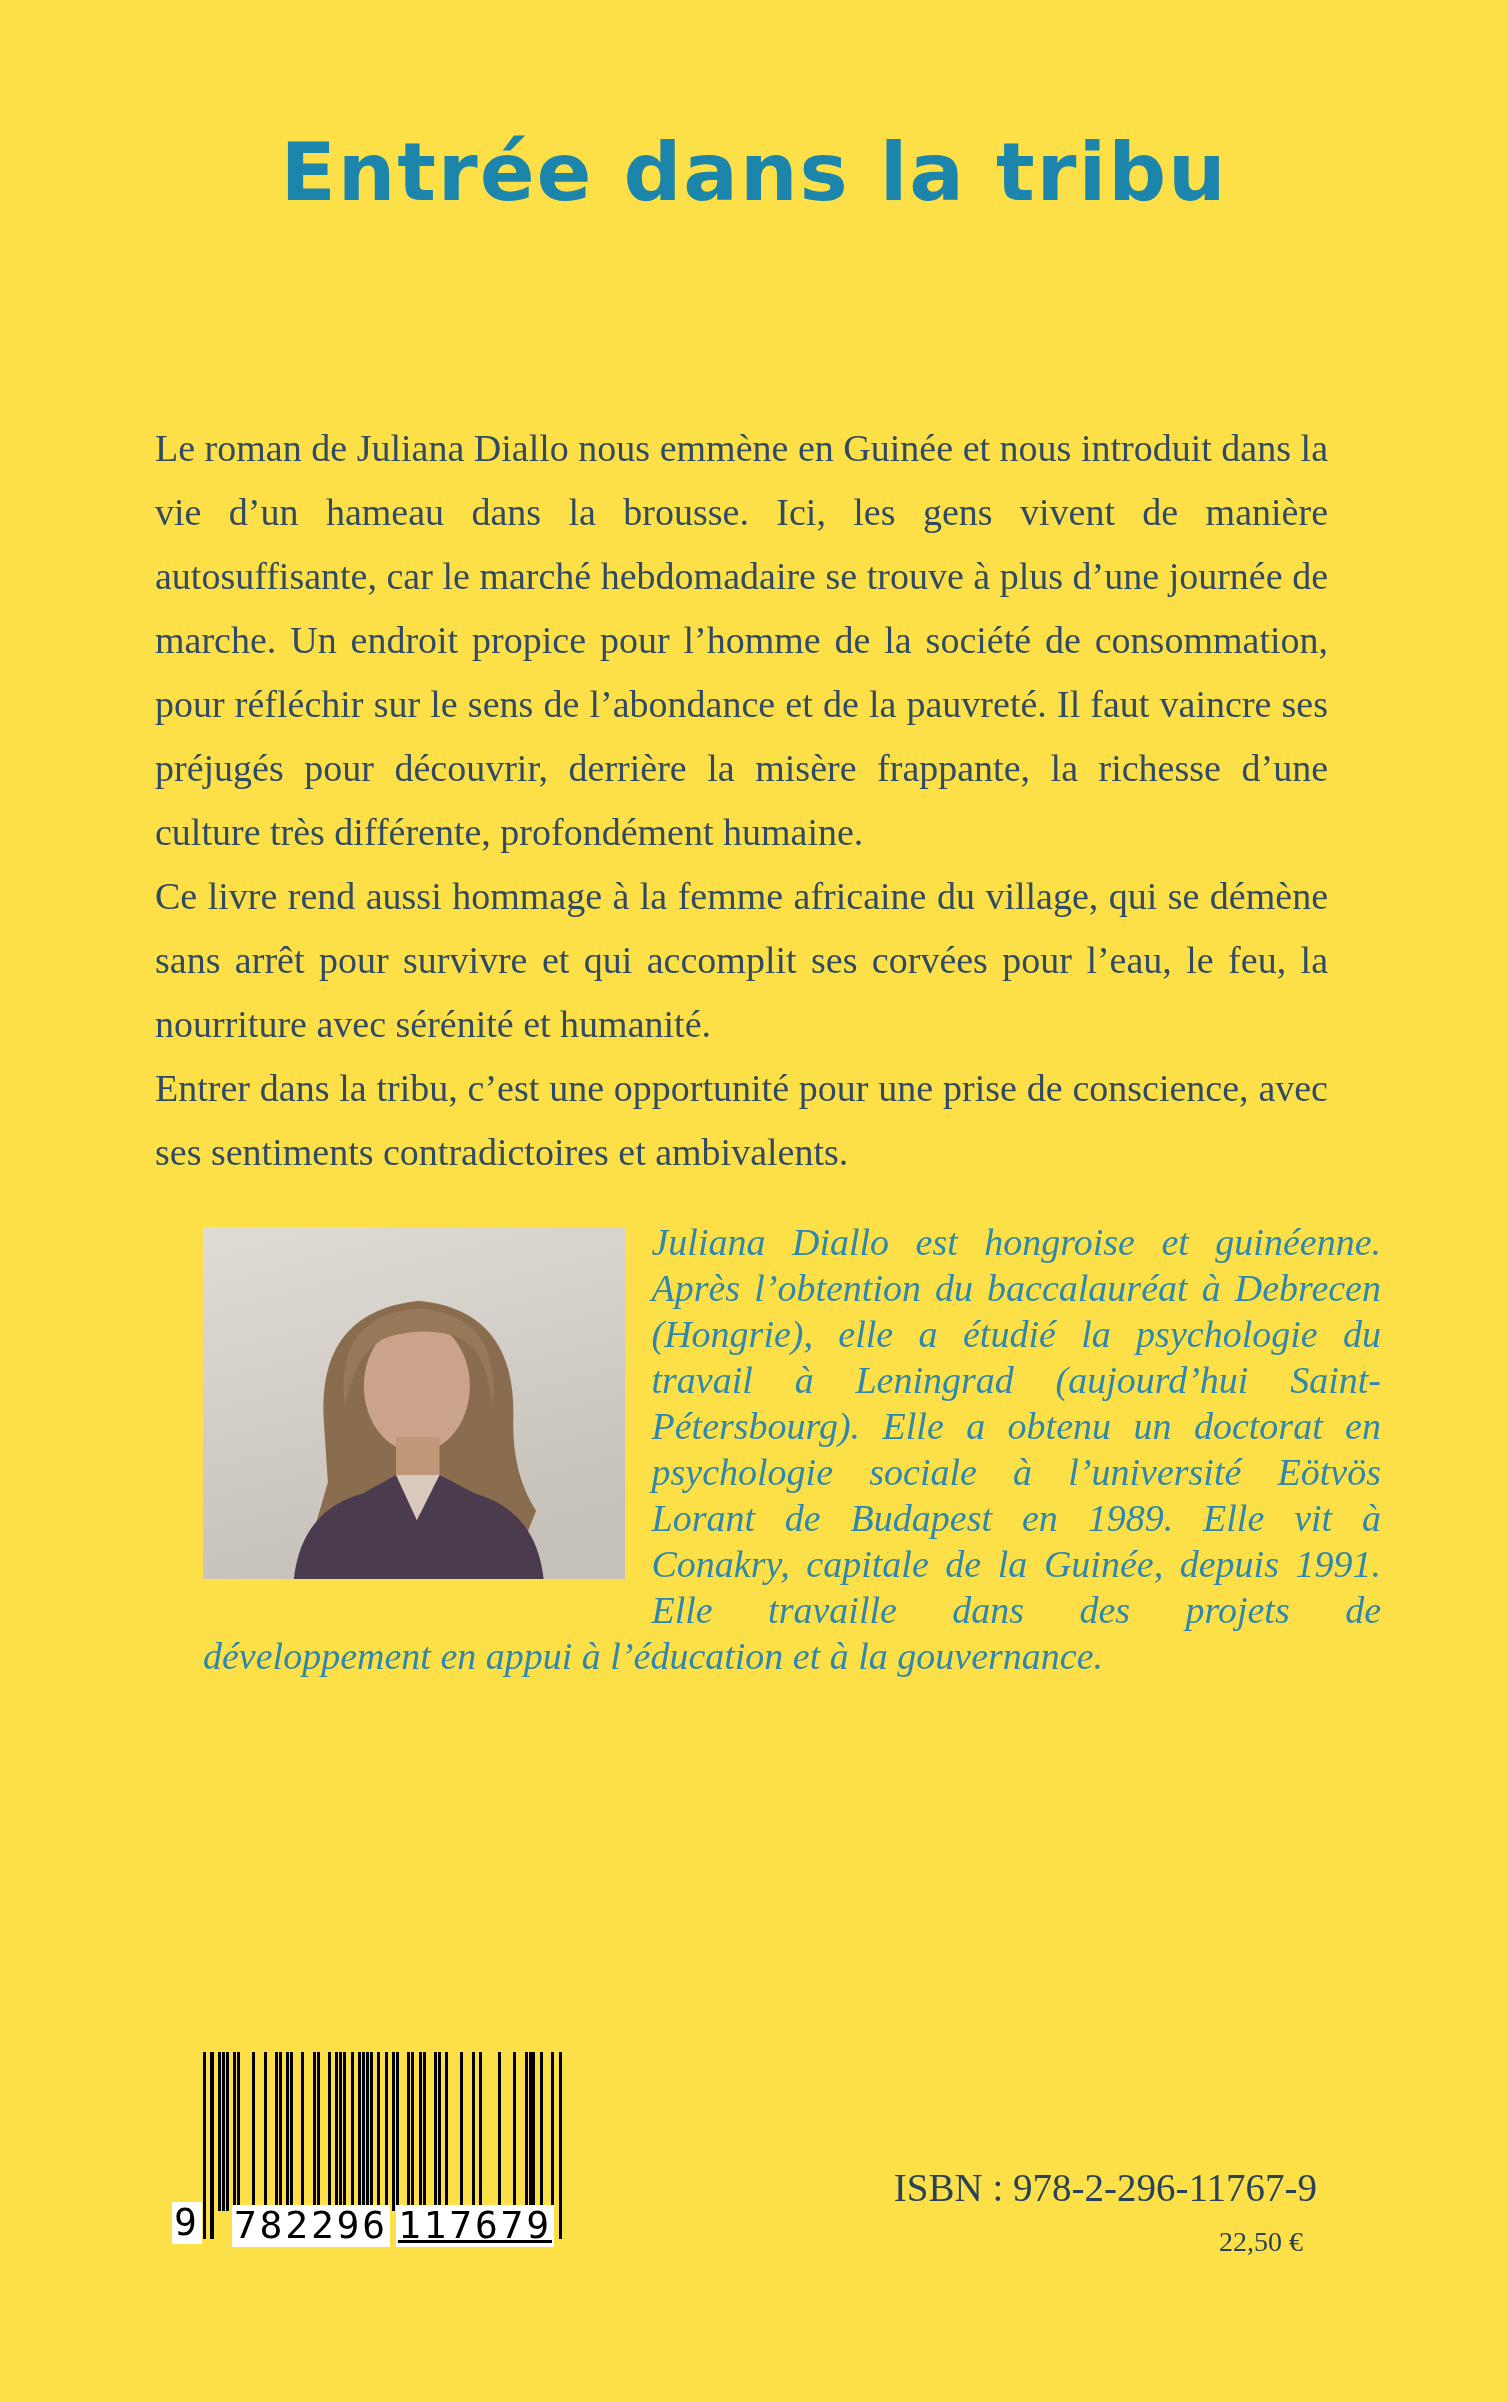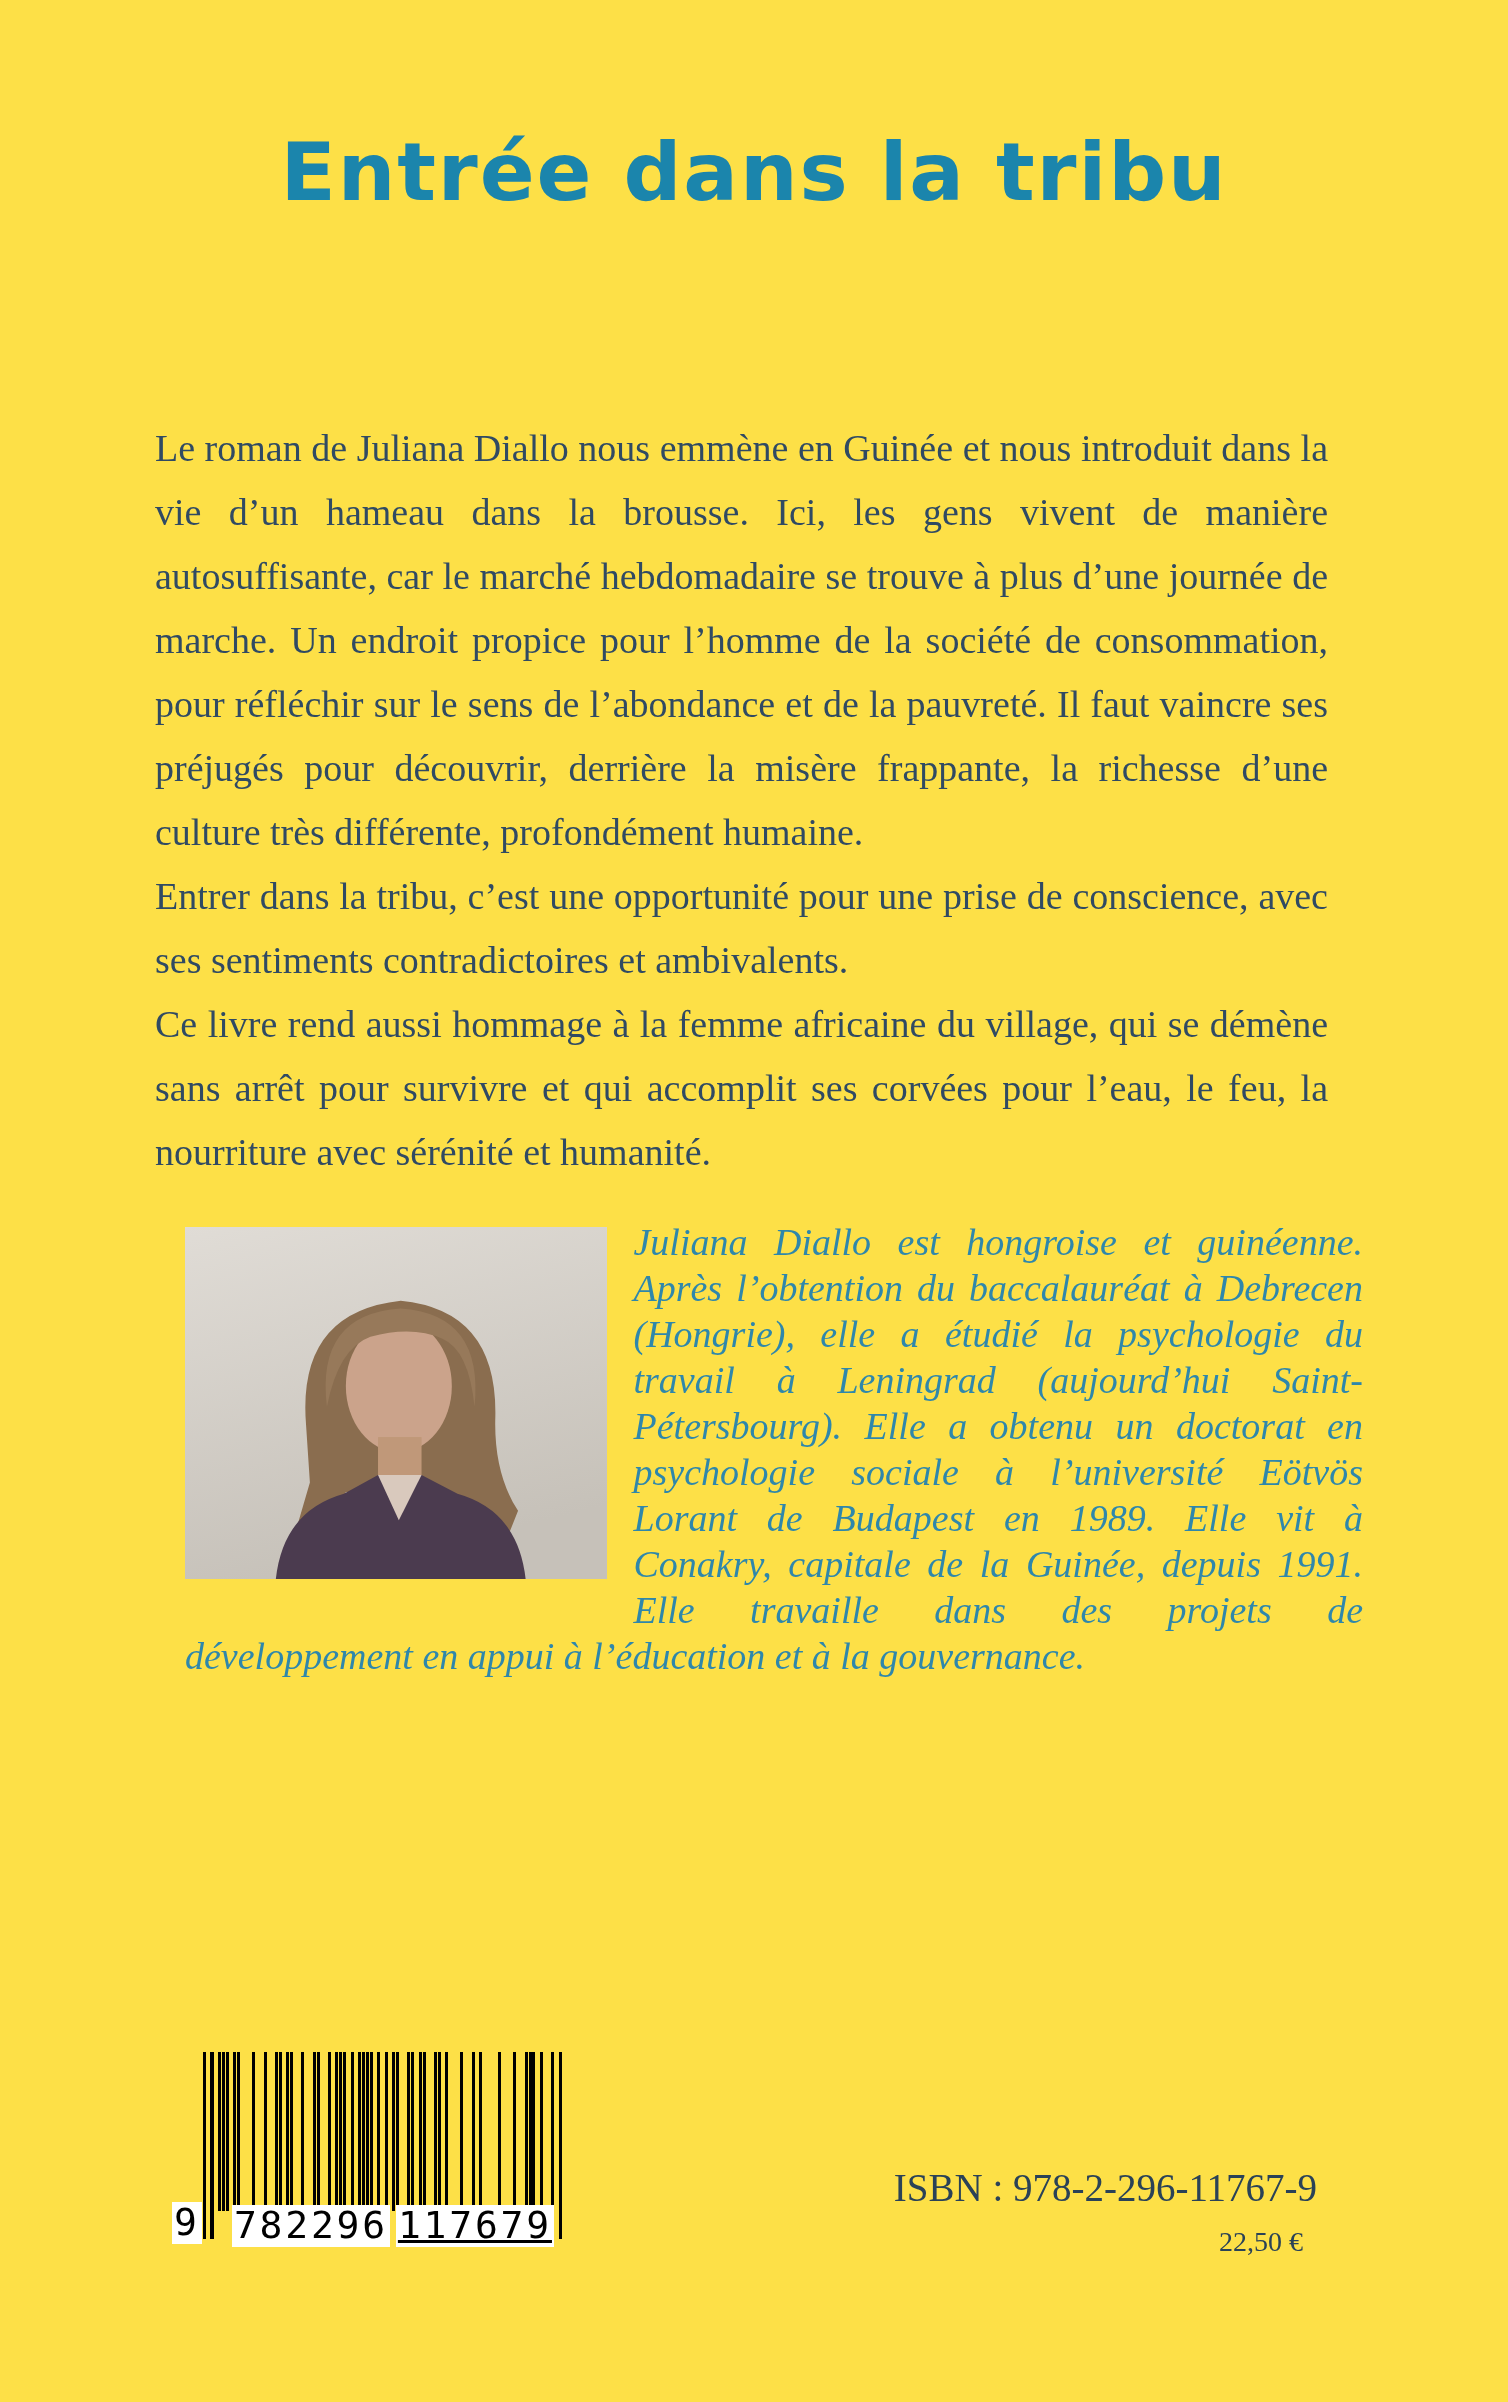--- a/index.html
+++ b/index.html
@@ -26,21 +26,21 @@
   .synopsis {
     position:absolute; top:416px; left:155px; width:1173px;
     font-size:38px; line-height:64px;
     color:var(--c-body, #304a63);
     text-align:justify;
   }
   .synopsis p { margin:0; }
 
   
   .bio {
-    position:absolute; top:1219px; left:152px; width:1178px;
+    position:absolute; top:1219px; left:170px; width:1178px;
     font-size:38px; line-height:46px;
     font-style:italic;
     color:var(--c-bio, #2f87ab);
     text-align:justify;
     padding-left:33px;
   }
   .bio p { margin:0; }
   .photo {
     float:left;
     width:422px; height:352px;
@@ -82,22 +82,22 @@
 </style>
 </head>
 <body>
 
 <div class="page">
 
   <div class="title">Entrée dans la tribu</div>
 
   <div class="synopsis">
     <p>Le roman de Juliana Diallo nous emmène en Guinée et nous introduit dans la vie d’un hameau dans la brousse. Ici, les gens vivent de manière autosuffisante, car le marché hebdomadaire se trouve à plus d’une journée de marche. Un endroit propice pour l’homme de la société de consommation, pour réfléchir sur le sens de l’abondance et de la pauvreté. Il faut vaincre ses préjugés pour découvrir, derrière la misère frappante, la richesse d’une culture très différente, profondément humaine.</p>
+    <p>Ce livre rend aussi hommage à la femme africaine du village, qui se démène sans arrêt pour survivre et qui accomplit ses corvées pour l’eau, le feu, la nourriture avec sérénité et humanité.</p>
     <p>Entrer dans la tribu, c’est une opportunité pour une prise de conscience, avec ses sentiments contradictoires et ambivalents.</p>
-    <p>Ce livre rend aussi hommage à la femme africaine du village, qui se démène sans arrêt pour survivre et qui accomplit ses corvées pour l’eau, le feu, la nourriture avec sérénité et humanité.</p>
   </div>
 
   <div class="bio">
     <div class="photo">
       <svg width="422" height="352" viewBox="0 0 446 372" xmlns="http://www.w3.org/2000/svg">
         <defs>
           <linearGradient id="pbg" x1="0" y1="0" x2="0.3" y2="1">
             <stop offset="0" stop-color="#e0dcd6"></stop>
             <stop offset="1" stop-color="#c6c1b9"></stop>
           </linearGradient>

